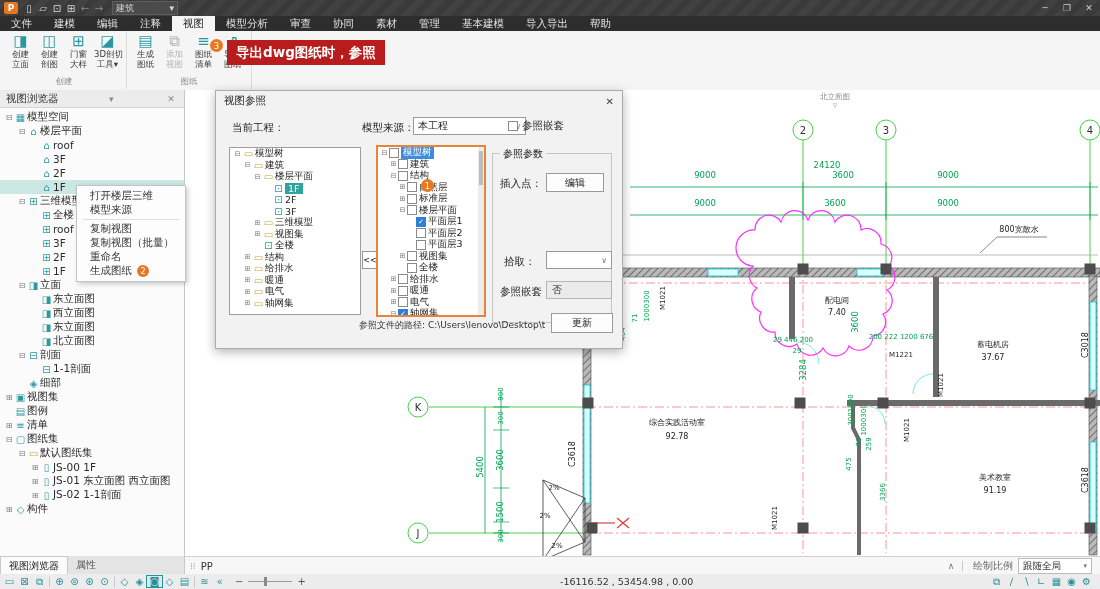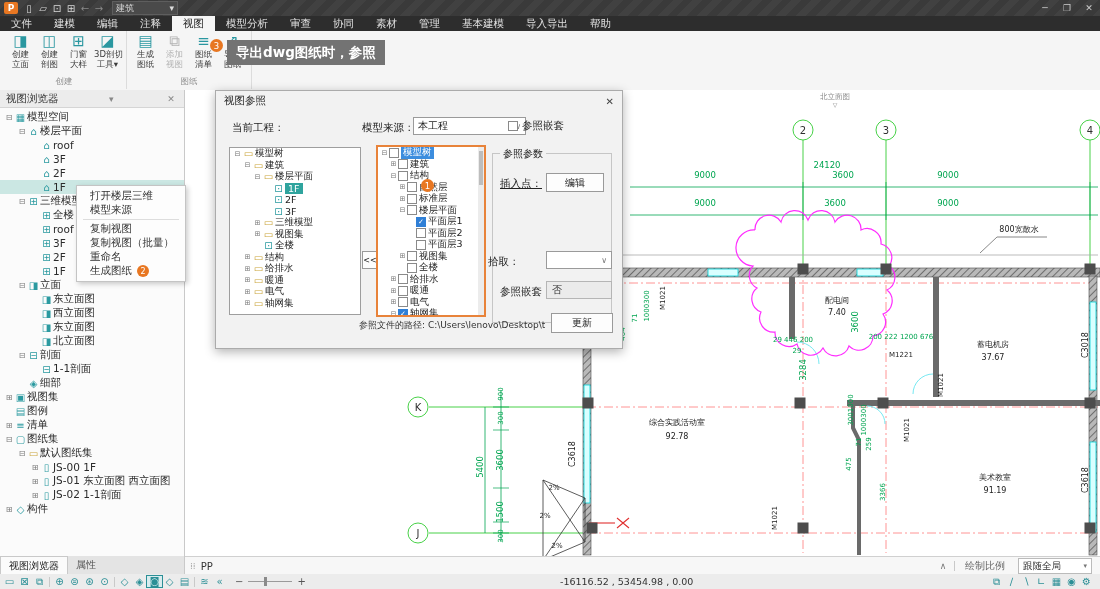--- a/index.html
+++ b/index.html
@@ -27,21 +27,21 @@
   .rb-group{position:absolute;top:0;height:58px;border-right:1px solid #dcdcdc;}
   .rb-buttons{display:flex;padding:2px 4px 0;}
   .rb-btn{width:27px;margin:0 1px;text-align:center;}
   .rb-btn .g{font-size:15px;color:#2a97a0;line-height:17px;display:block;}
   .rb-btn .t{font-size:8.5px;color:#3c3c3c;line-height:9.5px;display:block;white-space:nowrap;}
   .rb-btn.disabled .g,.rb-btn.disabled .t{color:#b4b4b4;}
   .rb-caption{position:absolute;bottom:1px;left:0;right:0;text-align:center;font-size:8.5px;color:#8f8f8f;}
   
   .badge{position:absolute;width:13px;height:13px;border-radius:50%;background:#e87722;color:#fff;
     font-size:8.5px;display:flex;align-items:center;justify-content:center;z-index:40;}
-  .callout{position:absolute;background:#737373;color:#fff;font-size:13.5px;font-weight:bold;
+  .callout{position:absolute;background:#b91c1c;color:#fff;font-size:13.5px;font-weight:bold;
     line-height:21px;padding:2px 9px;z-index:39;white-space:nowrap;}
   
   #sidebar{position:absolute;left:0;top:90px;width:184px;height:466px;background:#fbfbfb;border-right:1px solid #c9c9c9;}
   #sb-header{height:17px;background:#ececec;border-bottom:1px solid #d5d5d5;display:flex;align-items:center;font-size:10.5px;color:#333;padding:0 6px;}
   #sb-header .sp{margin-left:auto;color:#888;font-size:9px;width:14px;text-align:center;}
   #sb-tree{position:absolute;top:20px;left:0;right:0;bottom:18px;overflow:hidden;}
   .trow{height:14px;display:flex;align-items:center;font-size:10.5px;color:#2b2b2b;white-space:nowrap;}
   .trow.rowsel{background:#cbe7e3;}
   .exp{width:10px;font-size:8px;color:#777;text-align:center;flex:none;}
   .ticon{width:13px;text-align:center;font-size:10px;flex:none;}
@@ -85,21 +85,21 @@
   #dlg-path{position:absolute;left:143px;top:228px;width:186px;font-size:9px;color:#333;white-space:nowrap;overflow:hidden;}
   
   #cmdbar{position:absolute;left:185px;top:556px;width:915px;height:18px;background:#f7f7f7;
     border-top:1px solid #d0d0d0;border-bottom:1px solid #d0d0d0;display:flex;align-items:center;font-size:10px;color:#333;}
   #cmd-grip{color:#aaa;font-size:9px;padding:0 5px;}
   #cmd-text{flex:none;}
   #cmd-right{margin-left:auto;display:flex;align-items:center;}
   #cmd-collapse{width:18px;text-align:center;color:#777;font-size:9px;}
   #scale-label{color:#666;margin:0 5px 0 8px;}
   #scale-combo{width:64px;height:14px;background:#fff;border:1px solid #bbb;display:flex;align-items:center;
-    justify-content:space-between;padding:0 4px;font-size:9.5px;color:#333;margin-right:8px;margin-left:8px;}
+    justify-content:space-between;padding:0 4px;font-size:9.5px;color:#333;margin-right:8px;}
   
   #statusbar{position:absolute;left:0;top:574px;width:1100px;height:15px;background:#ececec;
     display:flex;align-items:center;font-size:10px;color:#333;}
   .sicon{width:15px;text-align:center;color:#2b8f96;font-size:10px;flex:none;}
   .sicon.active{outline:1px solid #2b8f96;background:#d8ecee;}
   .ssep{width:1px;height:10px;background:#c9c9c9;margin:0 2px;flex:none;}
   #zoomslider{display:flex;align-items:center;margin-left:8px;}
   #zs-track{width:44px;height:1px;background:#9a9a9a;margin:0 5px;position:relative;}
   #zs-handle{position:absolute;left:16px;top:-4px;width:3px;height:9px;background:#8a8a8a;}
   #coords{position:absolute;left:560px;font-size:9.5px;color:#333;}
@@ -705,23 +705,23 @@
             <span class="cb on">✓</span>
             <span>轴网集</span>
           </div>
         </div>
       <div id="dlg-scroll">
           <div></div>
         </div>
     </div>
     <div id="dlg-group"></div>
     <div id="dlg-group-title">参照参数</div>
-    <div class="dlg-label" style="left:284px;top:86px;text-decoration:underline;">插入点：</div>
+    <div class="dlg-label" style="left:284px;top:86px;">插入点：</div>
     <div class="dlg-btn" style="left:330px;top:82px;width:56px;height:17px;">编辑</div>
-    <div class="dlg-label" style="left:272px;top:164px;font-family:Liberation Mono, monospace;">拾取：</div>
+    <div class="dlg-label" style="left:288px;top:164px;font-family:Liberation Mono, monospace;">拾取：</div>
     <div class="dlg-combo" style="left:330px;top:160px;width:56px;height:16px;">
       <span></span>
       <span style="color:#777;font-size:8px;">∨</span>
     </div>
     <div class="dlg-label" style="left:284px;top:194px;">参照嵌套：</div>
     <div class="dlg-field" style="left:330px;top:190px;width:54px;height:16px;">否</div>
     <div id="dlg-path">参照文件的路径: C:\Users\lenovo\Desktop\test111...</div>
     <div class="dlg-btn" style="left:335px;top:222px;width:60px;height:18px;">更新</div>
   </div>
 

